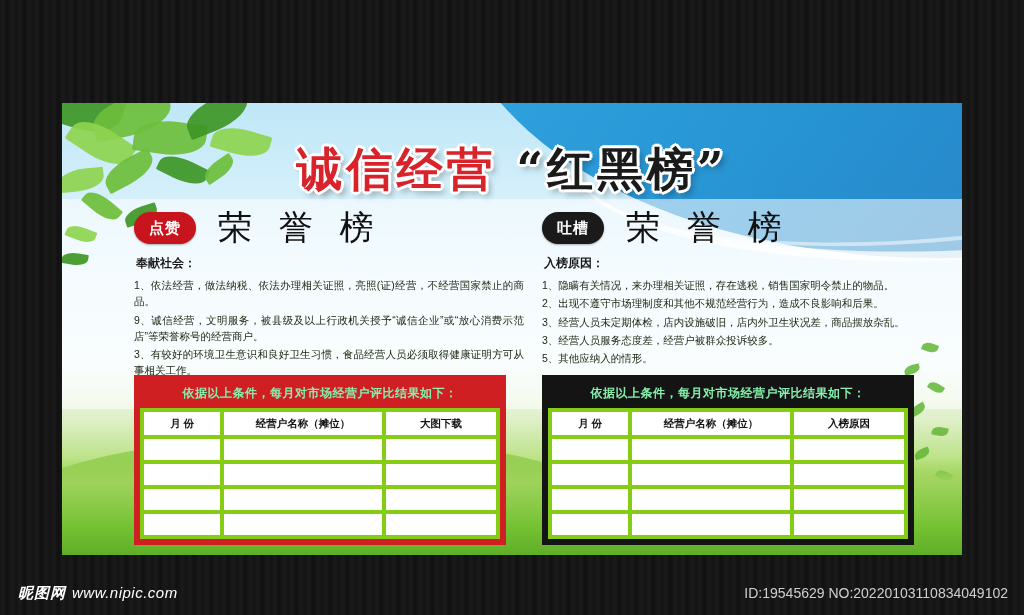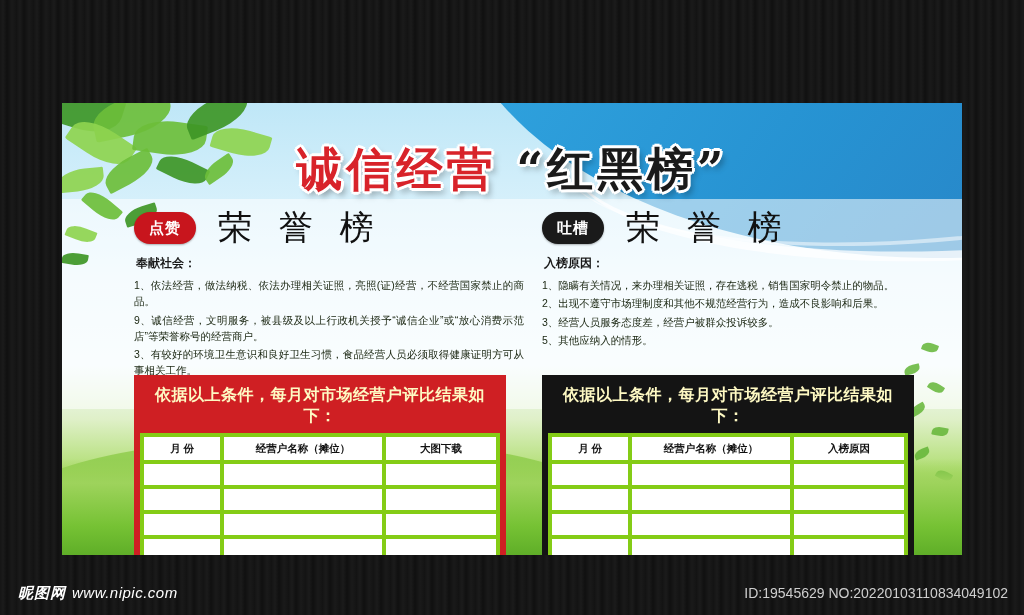--- a/index.html
+++ b/index.html
@@ -224,22 +224,22 @@
   .tbl-wrap {
     position: absolute;
     top: 272px;
     width: 360px;
     padding: 6px;
   }
   .tbl-wrap.left  { left: 72px;  background: #cf1f23; }
   .tbl-wrap.right { left: 480px; background: #141414; }
   .tbl-cap {
     text-align: center;
-    color: #fef9c3;
-    font-size: 16px;
+    color: #86efac;
+    font-size: 12px;
     font-weight: bold;
     padding: 4px 0 6px;
     letter-spacing: .5px;
   }
   table {
     width: 100%;
     border-collapse: collapse;
     background: #ffffff;
     table-layout: fixed;
   }
@@ -342,20 +342,21 @@
 
     <div class="col col-right">
       <div class="sec-head">
         <div class="badge dark">吐槽</div>
         <div class="sec-title">荣 誉 榜</div>
       </div>
       <div class="sub-head">入榜原因：</div>
       <ul class="rules">
         <li>1、隐瞒有关情况，来办理相关证照，存在逃税，销售国家明令禁止的物品。</li>
         <li>2、出现不遵守市场理制度和其他不规范经营行为，造成不良影响和后果。</li>
+        <li>3、经营人员未定期体检，店内设施破旧，店内外卫生状况差，商品摆放杂乱。</li>
         <li>3、经营人员服务态度差，经营户被群众投诉较多。</li>
         <li>5、其他应纳入的情形。</li>
       </ul>
     </div>
 
     <div class="tbl-wrap left">
       <div class="tbl-cap">依据以上条件，每月对市场经营户评比结果如下：</div>
       <table>
         <thead>
           <tr>

